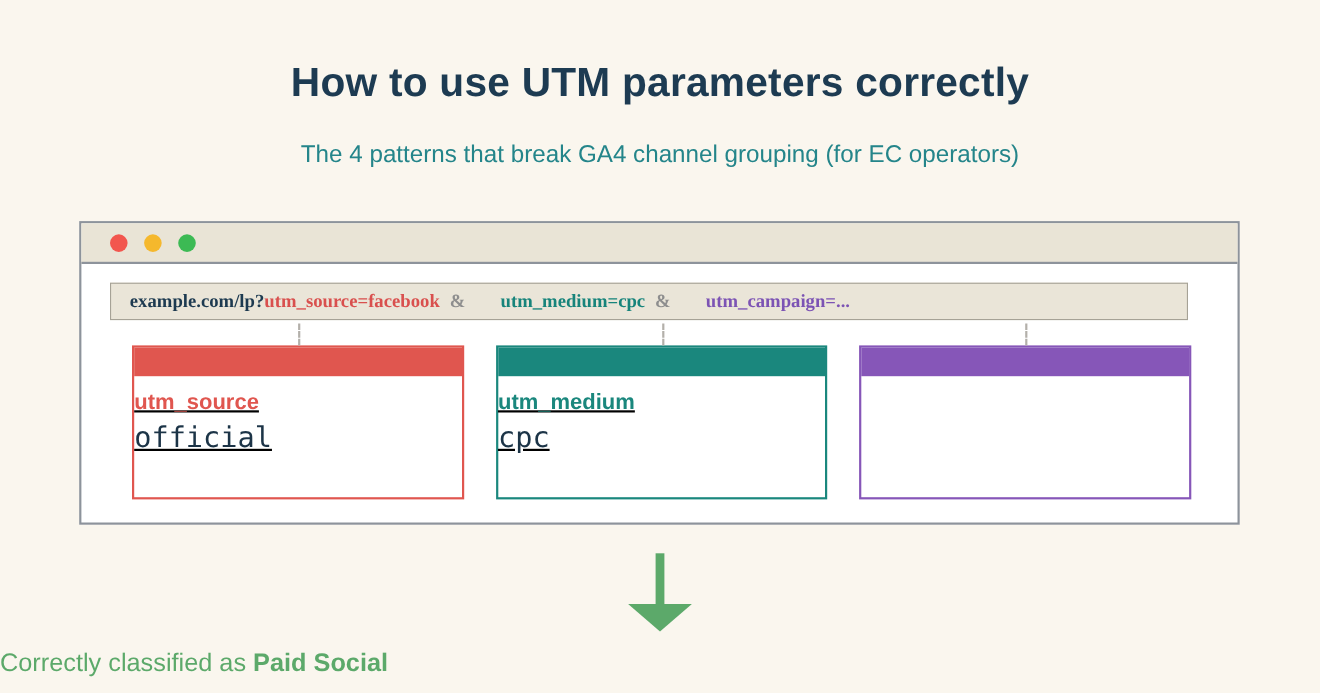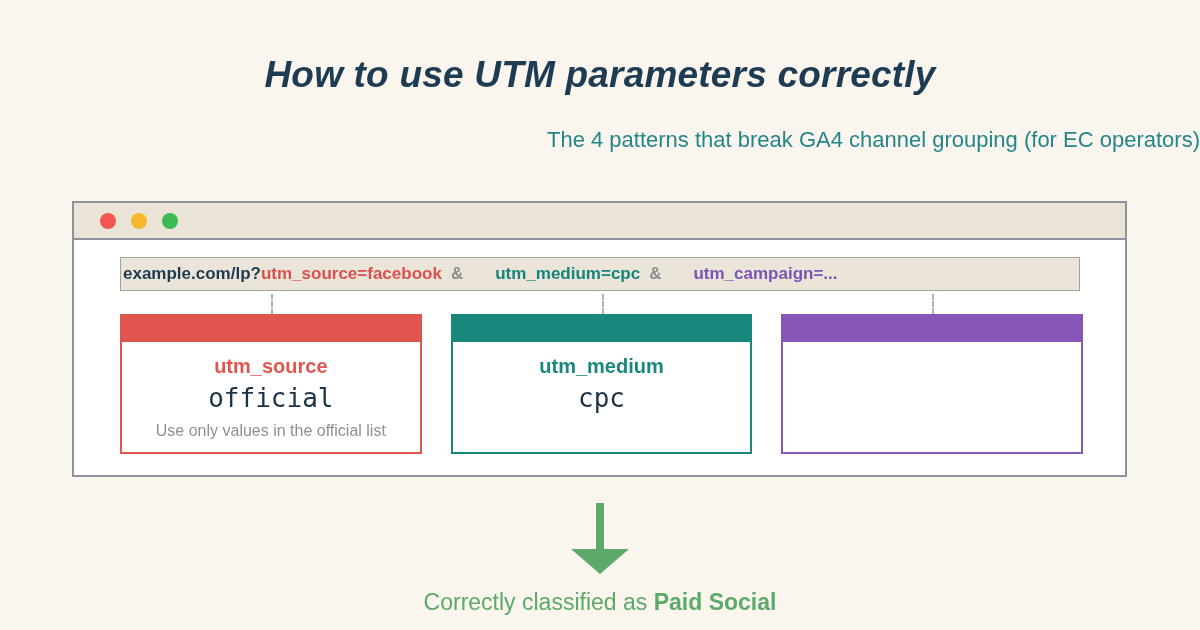--- a/index.html
+++ b/index.html
@@ -20,38 +20,38 @@
   .browser{
     position:absolute;left:72px;top:201px;width:1055px;height:276px;
     background:#ffffff;border:2px solid #8d939b;box-sizing:border-box;
   }
   .titlebar{
     height:37px;background:#e9e4d6;border-bottom:2px solid #8d939b;
     display:flex;align-items:center;padding-left:26px;gap:15px;box-sizing:border-box;
   }
   .dot{width:16px;height:16px;border-radius:50%;background:#ccc;}
   .url-bar{
-    margin:17px 45px 0 46px;height:34px;background:#eae5d8;
+    margin:17px 45px 0 26px;height:34px;background:#eae5d8;
     border:1px solid #a6a296;box-sizing:border-box;
-    display:flex;align-items:center;padding-left:2px;white-space:pre;
-    font-family:Liberation Sans, sans-serif;font-weight:bold;font-size:17px;
+    display:flex;align-items:center;padding-left:17px;white-space:pre;
+    font-family:Liberation Serif, serif;font-weight:bold;font-size:17px;
   }
   .seg-base{color:#1d3a50;}
   .seg-source{color:#d9504e;}
   .seg-amp{color:#8e8e8e;margin:0 32px 0 9px;}
   .seg-medium{color:#17847b;}
   .seg-campaign{color:#7c53b4;}
   
   .cards-row{
     position:absolute;left:46px;top:111px;width:963px;height:140px;
     display:flex;gap:29px;
   }
   .card{
     flex:1;position:relative;background:#ffffff;box-sizing:border-box;
-    border:2px solid var(--c,#888);text-align:center;
+    border:2px solid var(--c,#888);text-decoration:underline;
   }
   .card::before{ 
     content:"";position:absolute;top:-22px;left:50%;height:20px;width:0;
     border-left:2px dashed #b3b0aa;
   }
   .card-header{height:26px;background:var(--c,#888);}
   .card-param{margin-top:13px;font-size:20px;font-weight:bold;color:var(--c,#888);}
   .card-value{
     margin-top:5px;font-size:26px;color:#1c3447;
     font-family:"DejaVu Sans Mono", monospace;
@@ -59,47 +59,46 @@
   .card-caption{margin-top:9px;font-size:16px;color:#8f8f8f;}
   
   .arrow{position:absolute;left:571px;top:503px;width:58px;height:70px;}
   .arrow-stem{position:absolute;left:25px;top:0;width:8px;height:48px;background:#5ca96a;}
   .arrow-head{
     position:absolute;left:0;top:46px;width:0;height:0;
     border-left:29px solid transparent;border-right:29px solid transparent;
     border-top:25px solid #5ca96a;
   }
   .result-line{
-    position:absolute;top:589px;left:0;width:1200px;text-align:center;
+    position:absolute;top:589px;left:0;width:1200px;
     font-size:23px;color:#5ca96a;
   }
   .result-channel{font-weight:bold;}
 </style>
 </head>
 <body style="background: rgb(250, 246, 238);">
 
-<div class="page-title" style="color: rgb(29, 59, 82); font-style: italic;">How to use UTM parameters correctly</div>
-<div class="page-subtitle" style="color: rgb(36, 133, 138); text-align: right;">The 4 patterns that break GA4 channel grouping (for EC operators)</div>
+<div class="page-title" style="color: rgb(29, 59, 82);">How to use UTM parameters correctly</div>
+<div class="page-subtitle" style="color: rgb(36, 133, 138);">The 4 patterns that break GA4 channel grouping (for EC operators)</div>
 
 <div class="browser">
   <div class="titlebar">
     <span class="dot" style="background: rgb(242, 86, 78);"></span>
     <span class="dot" style="background: rgb(245, 184, 45);"></span>
     <span class="dot" style="background: rgb(60, 186, 84);"></span>
   </div>
   <div class="url-bar">
     <span class="seg-base" style="color: rgb(29, 58, 80);">example.com/lp?</span><span class="seg-source" style="color: rgb(217, 80, 78);">utm_source=facebook</span><span class="seg-amp" style="color: rgb(142, 142, 142);">&amp;</span><span class="seg-medium" style="color: rgb(23, 132, 123);">utm_medium=cpc</span><span class="seg-amp" style="color: rgb(142, 142, 142);">&amp;</span><span class="seg-campaign" style="color: rgb(124, 83, 180);">utm_campaign=...</span>
   </div>
 
   <div class="cards-row">
     <div class="card" style="--c: #e0564f;">
       <div class="card-header"></div>
       <div class="card-param">utm_source</div>
       <div class="card-value">official</div>
-      <div class="card-caption">Use only values in the official list</div>
     </div>
     <div class="card" style="--c: #1a877d;">
       <div class="card-header"></div>
       <div class="card-param">utm_medium</div>
       <div class="card-value">cpc</div>
     </div>
     <div class="card" style="--c: #8656b8;">
       <div class="card-header"></div>
     </div>
   </div>

